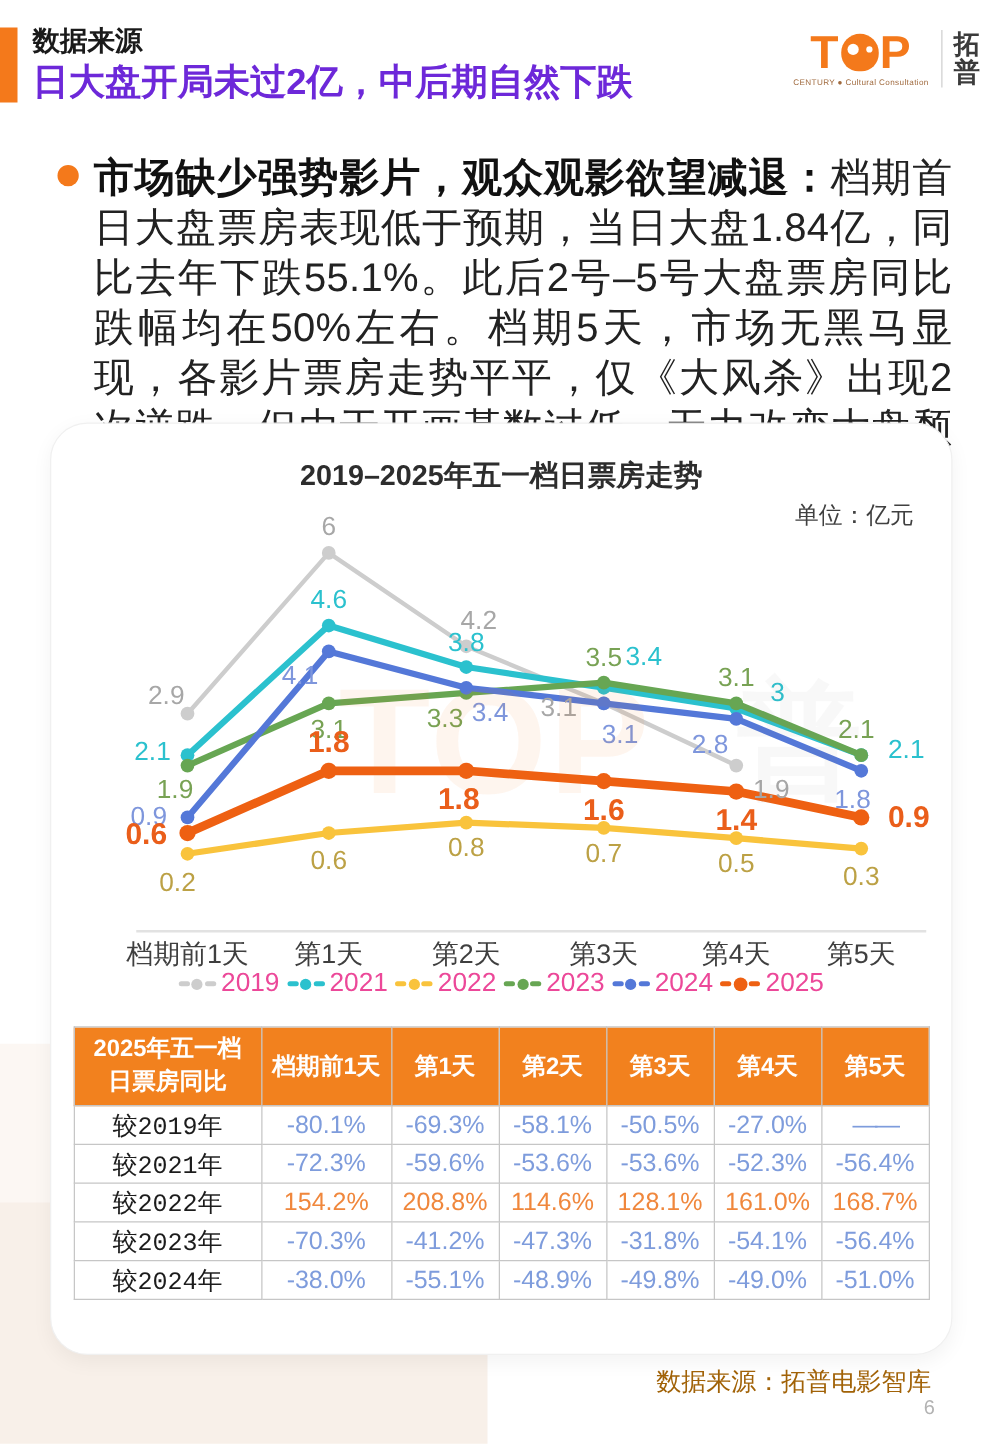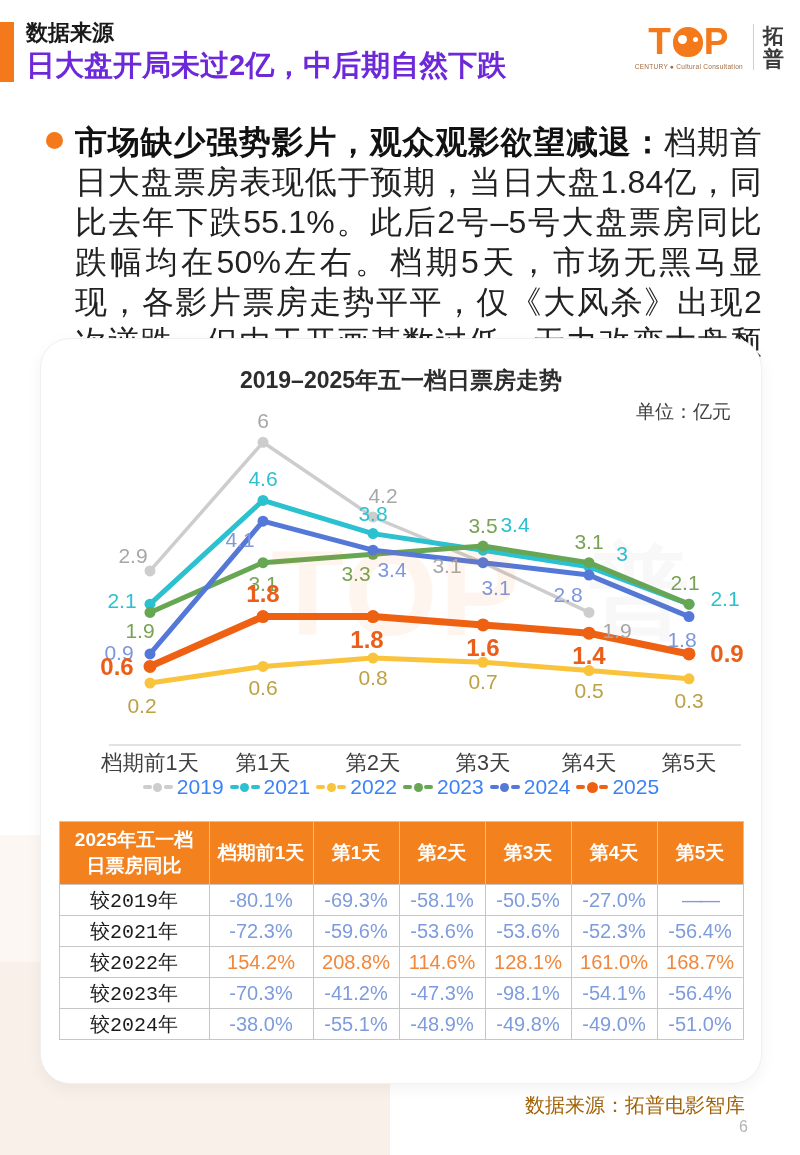--- a/index.html
+++ b/index.html
@@ -49,21 +49,21 @@
     pointer-events:none;z-index:0;gap:48px;}
   .wm-top{font-size:120px;font-weight:800;color:#F4791B;opacity:.07;letter-spacing:2px;}
   .wm-brand{font-size:100px;font-weight:800;color:#888;opacity:.05;margin-left:20px;}
 
   
   .legend{display:flex;justify-content:center;align-items:center;margin-top:0;}
   .legend-item{display:flex;align-items:center;margin:0 3px;}
   .legend-marker{display:flex;align-items:center;}
   .lm-dash{width:9px;height:3.5px;border-radius:2px;}
   .lm-dot{width:9px;height:9px;border-radius:50%;margin:0 1.5px;}
-  .legend-label{font-size:21px;color:#3b82f6;margin-left:4px;}
+  .legend-label{font-size:21px;color:#ec4899;margin-left:4px;}
 
   
   table.compare{border-collapse:collapse;margin:22px auto 0;table-layout:fixed;}
   table.compare th,table.compare td{border:1px solid #c6c6c6;text-align:center;padding:0;}
   table.compare th{background:#F2811E;color:#fff;font-weight:700;font-size:19px;height:62px;}
   th.corner{font-size:19px;line-height:1.35;}
   table.compare td{height:30px;font-size:20px;}
   td.rowlabel{color:#1c1c1c;font-family:Liberation Mono, monospace;}
   td.neg,td.dash{color:#7E9CDC;}
   td.pos{color:#F0873C;}
@@ -296,21 +296,21 @@
           <td class="pos">114.6%</td>
           <td class="pos">128.1%</td>
           <td class="pos">161.0%</td>
           <td class="pos">168.7%</td>
         </tr>
         <tr>
           <td class="rowlabel">较2023年</td>
           <td class="neg">-70.3%</td>
           <td class="neg">-41.2%</td>
           <td class="neg">-47.3%</td>
-          <td class="neg">-98.1%</td>
+          <td class="neg">-31.8%</td>
           <td class="neg">-54.1%</td>
           <td class="neg">-56.4%</td>
         </tr>
         <tr>
           <td class="rowlabel">较2024年</td>
           <td class="neg">-38.0%</td>
           <td class="neg">-55.1%</td>
           <td class="neg">-48.9%</td>
           <td class="neg">-49.8%</td>
           <td class="neg">-49.0%</td>

